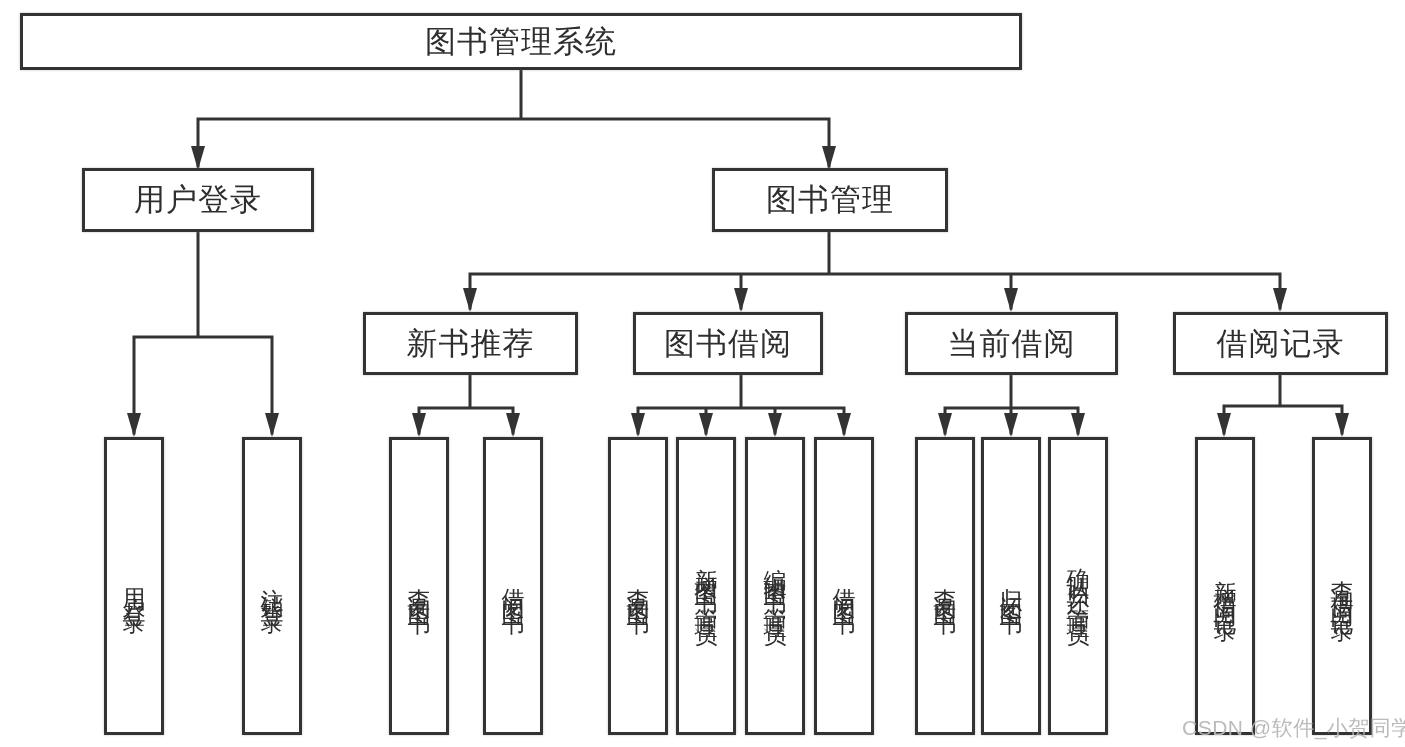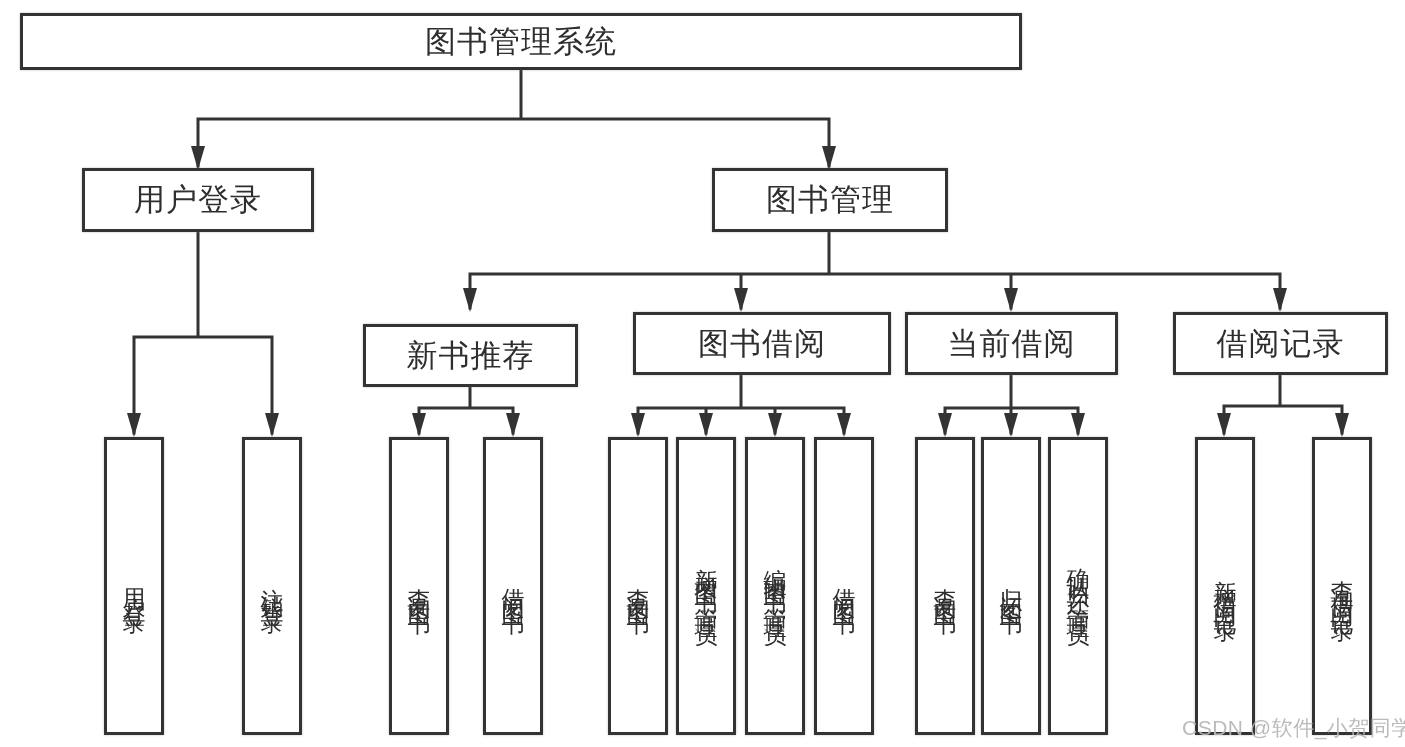--- a/index.html
+++ b/index.html
@@ -90,22 +90,22 @@
       <polygon points="1217,413 1231,413 1224,437"></polygon>
       <polygon points="1335,413 1349,413 1342,437"></polygon>
     </g>
   </svg>
 
   <div class="hbox" style="left:20px; top:13px; width:1002px; height:57px;">图书管理系统</div>
 
   <div class="hbox" style="left:82px; top:168px; width:232px; height:64px;">用户登录</div>
   <div class="hbox" style="left:712px; top:168px; width:236px; height:64px;">图书管理</div>
 
-  <div class="hbox" style="left:363px; top:324px; width:215px; height:63px;">新书推荐</div>
-  <div class="hbox" style="left:633px; top:312px; width:258px; height:63px;">图书借阅</div>
+  <div class="hbox" style="left:363px; top:312px; width:215px; height:63px;">新书推荐</div>
+  <div class="hbox" style="left:633px; top:312px; width:190px; height:63px;">图书借阅</div>
   <div class="hbox" style="left:905px; top:312px; width:213px; height:63px;">当前借阅</div>
   <div class="hbox" style="left:1173px; top:312px; width:215px; height:63px;">借阅记录</div>
 
   <div class="vbox" style="left:104px;">
     <span class="vtext">用户登录</span>
   </div>
   <div class="vbox" style="left:242px;">
     <span class="vtext">注销登录</span>
   </div>
 

